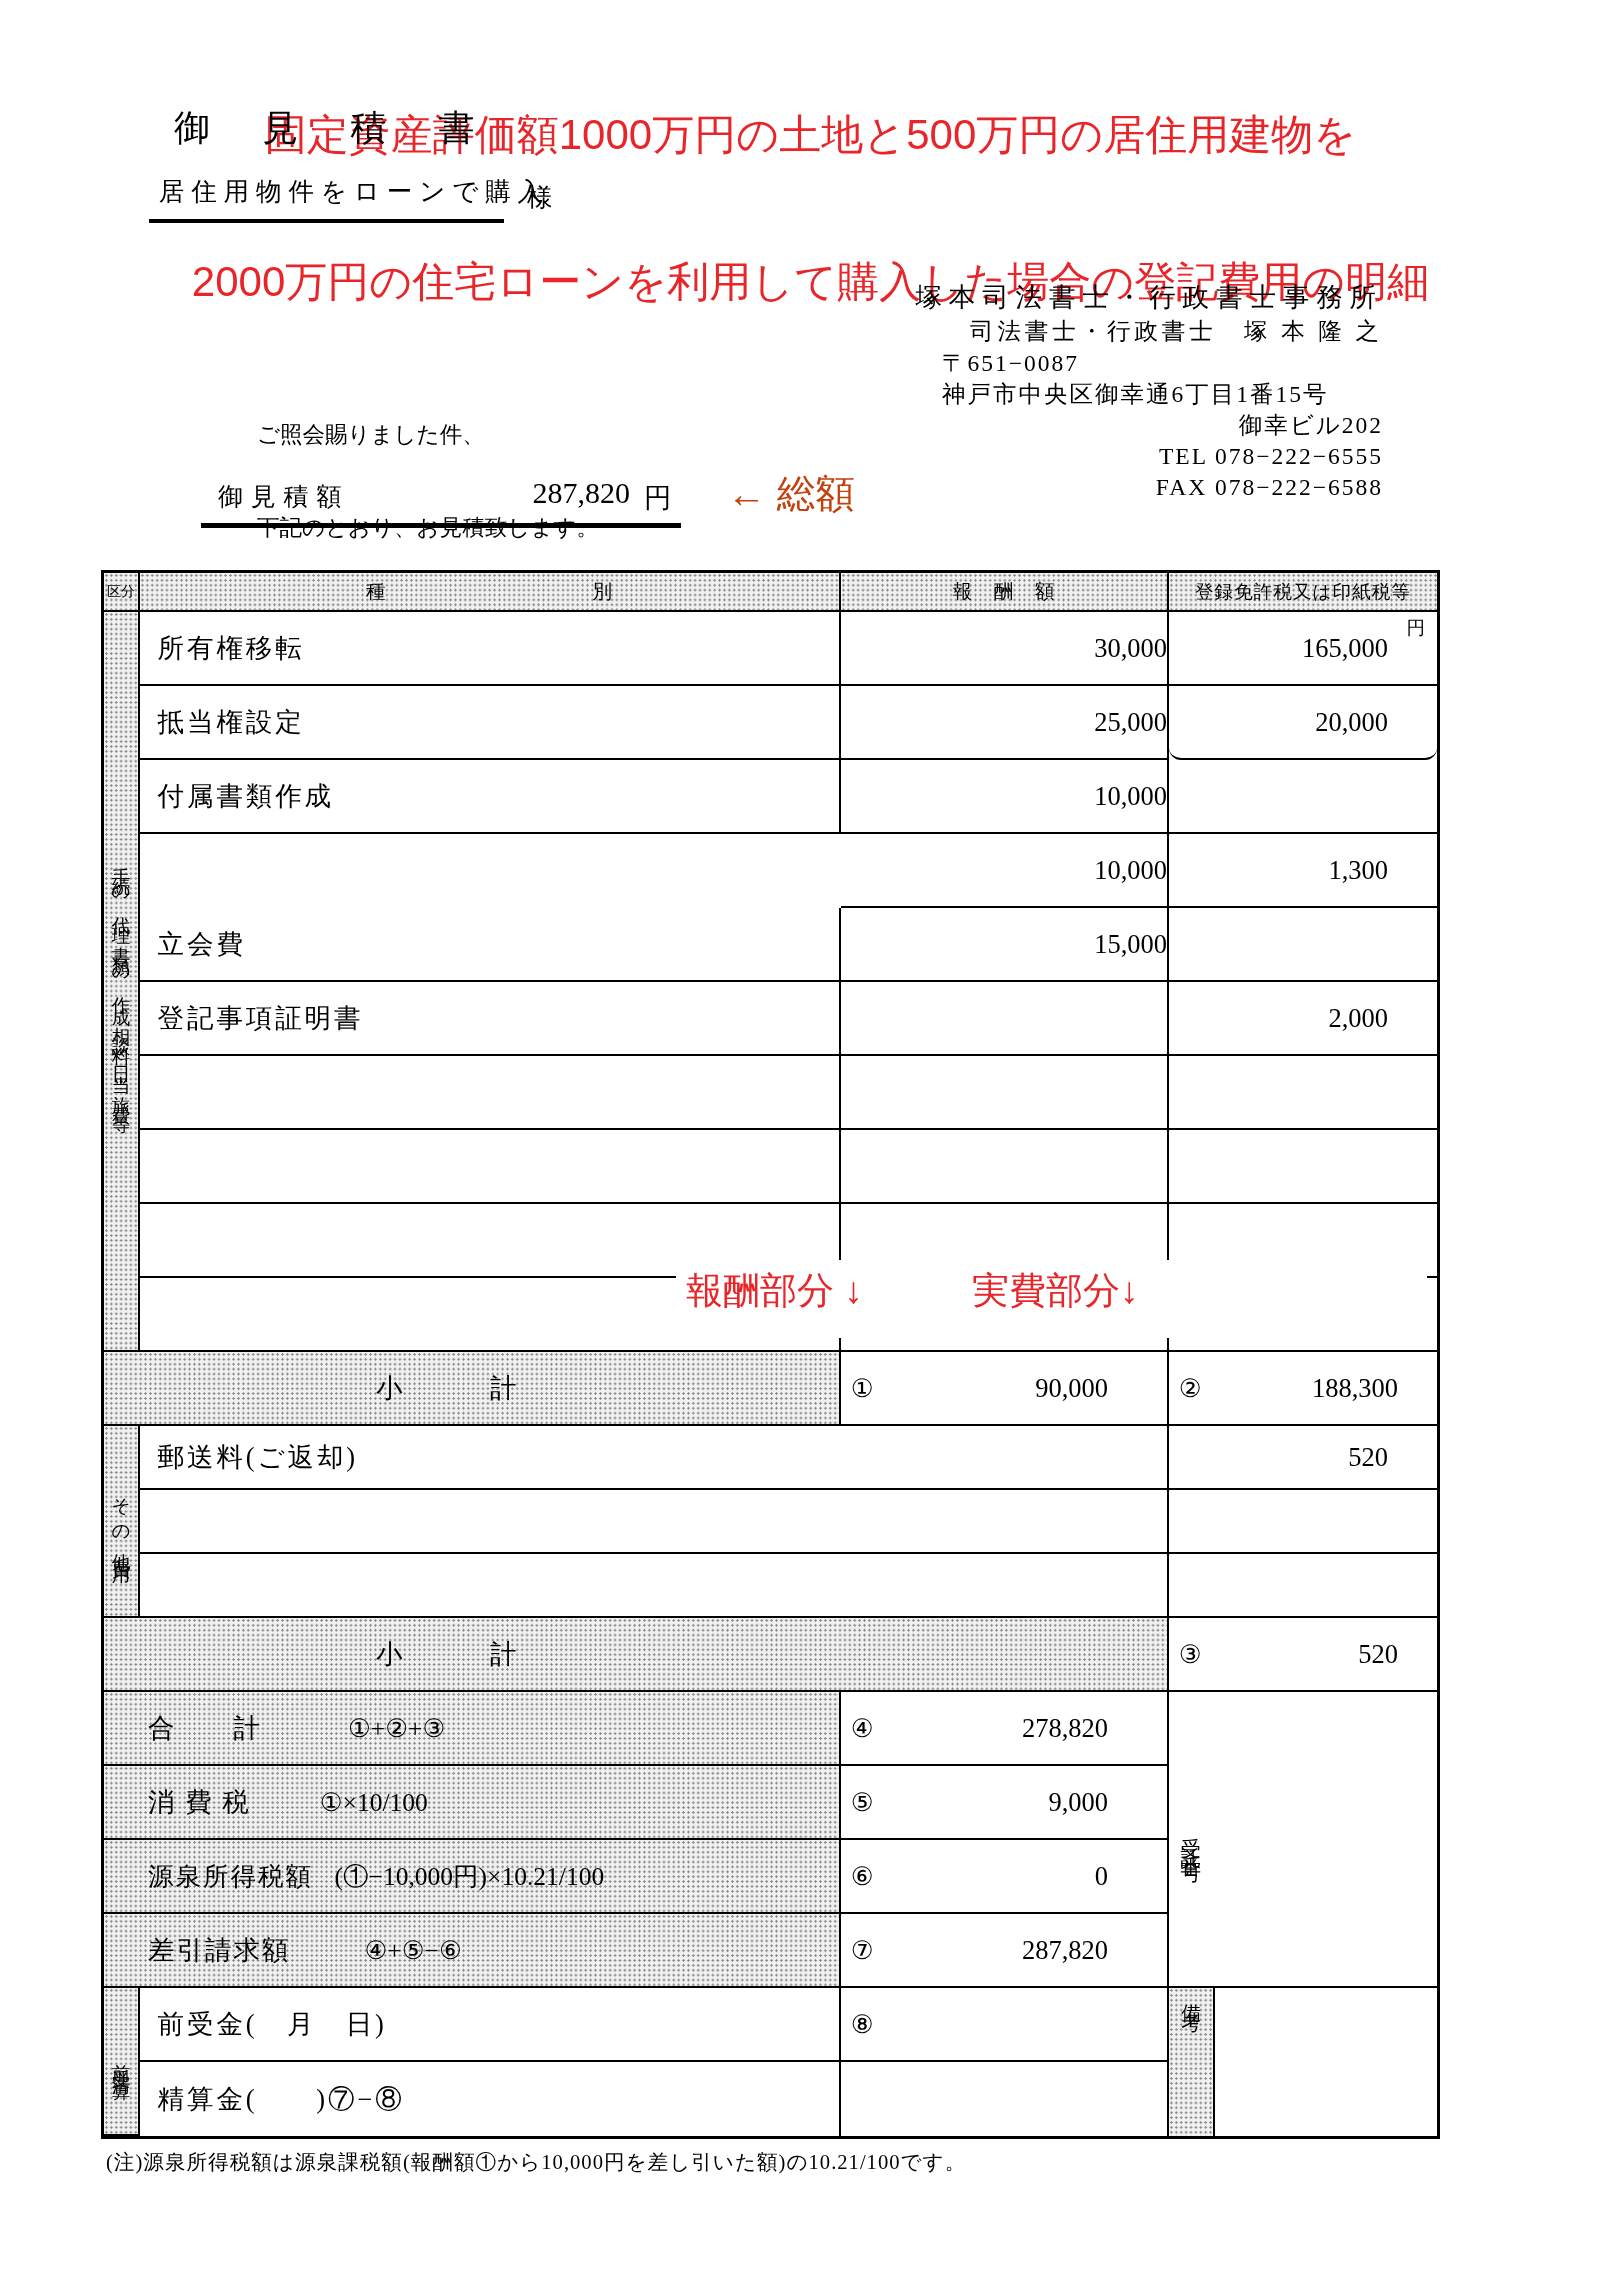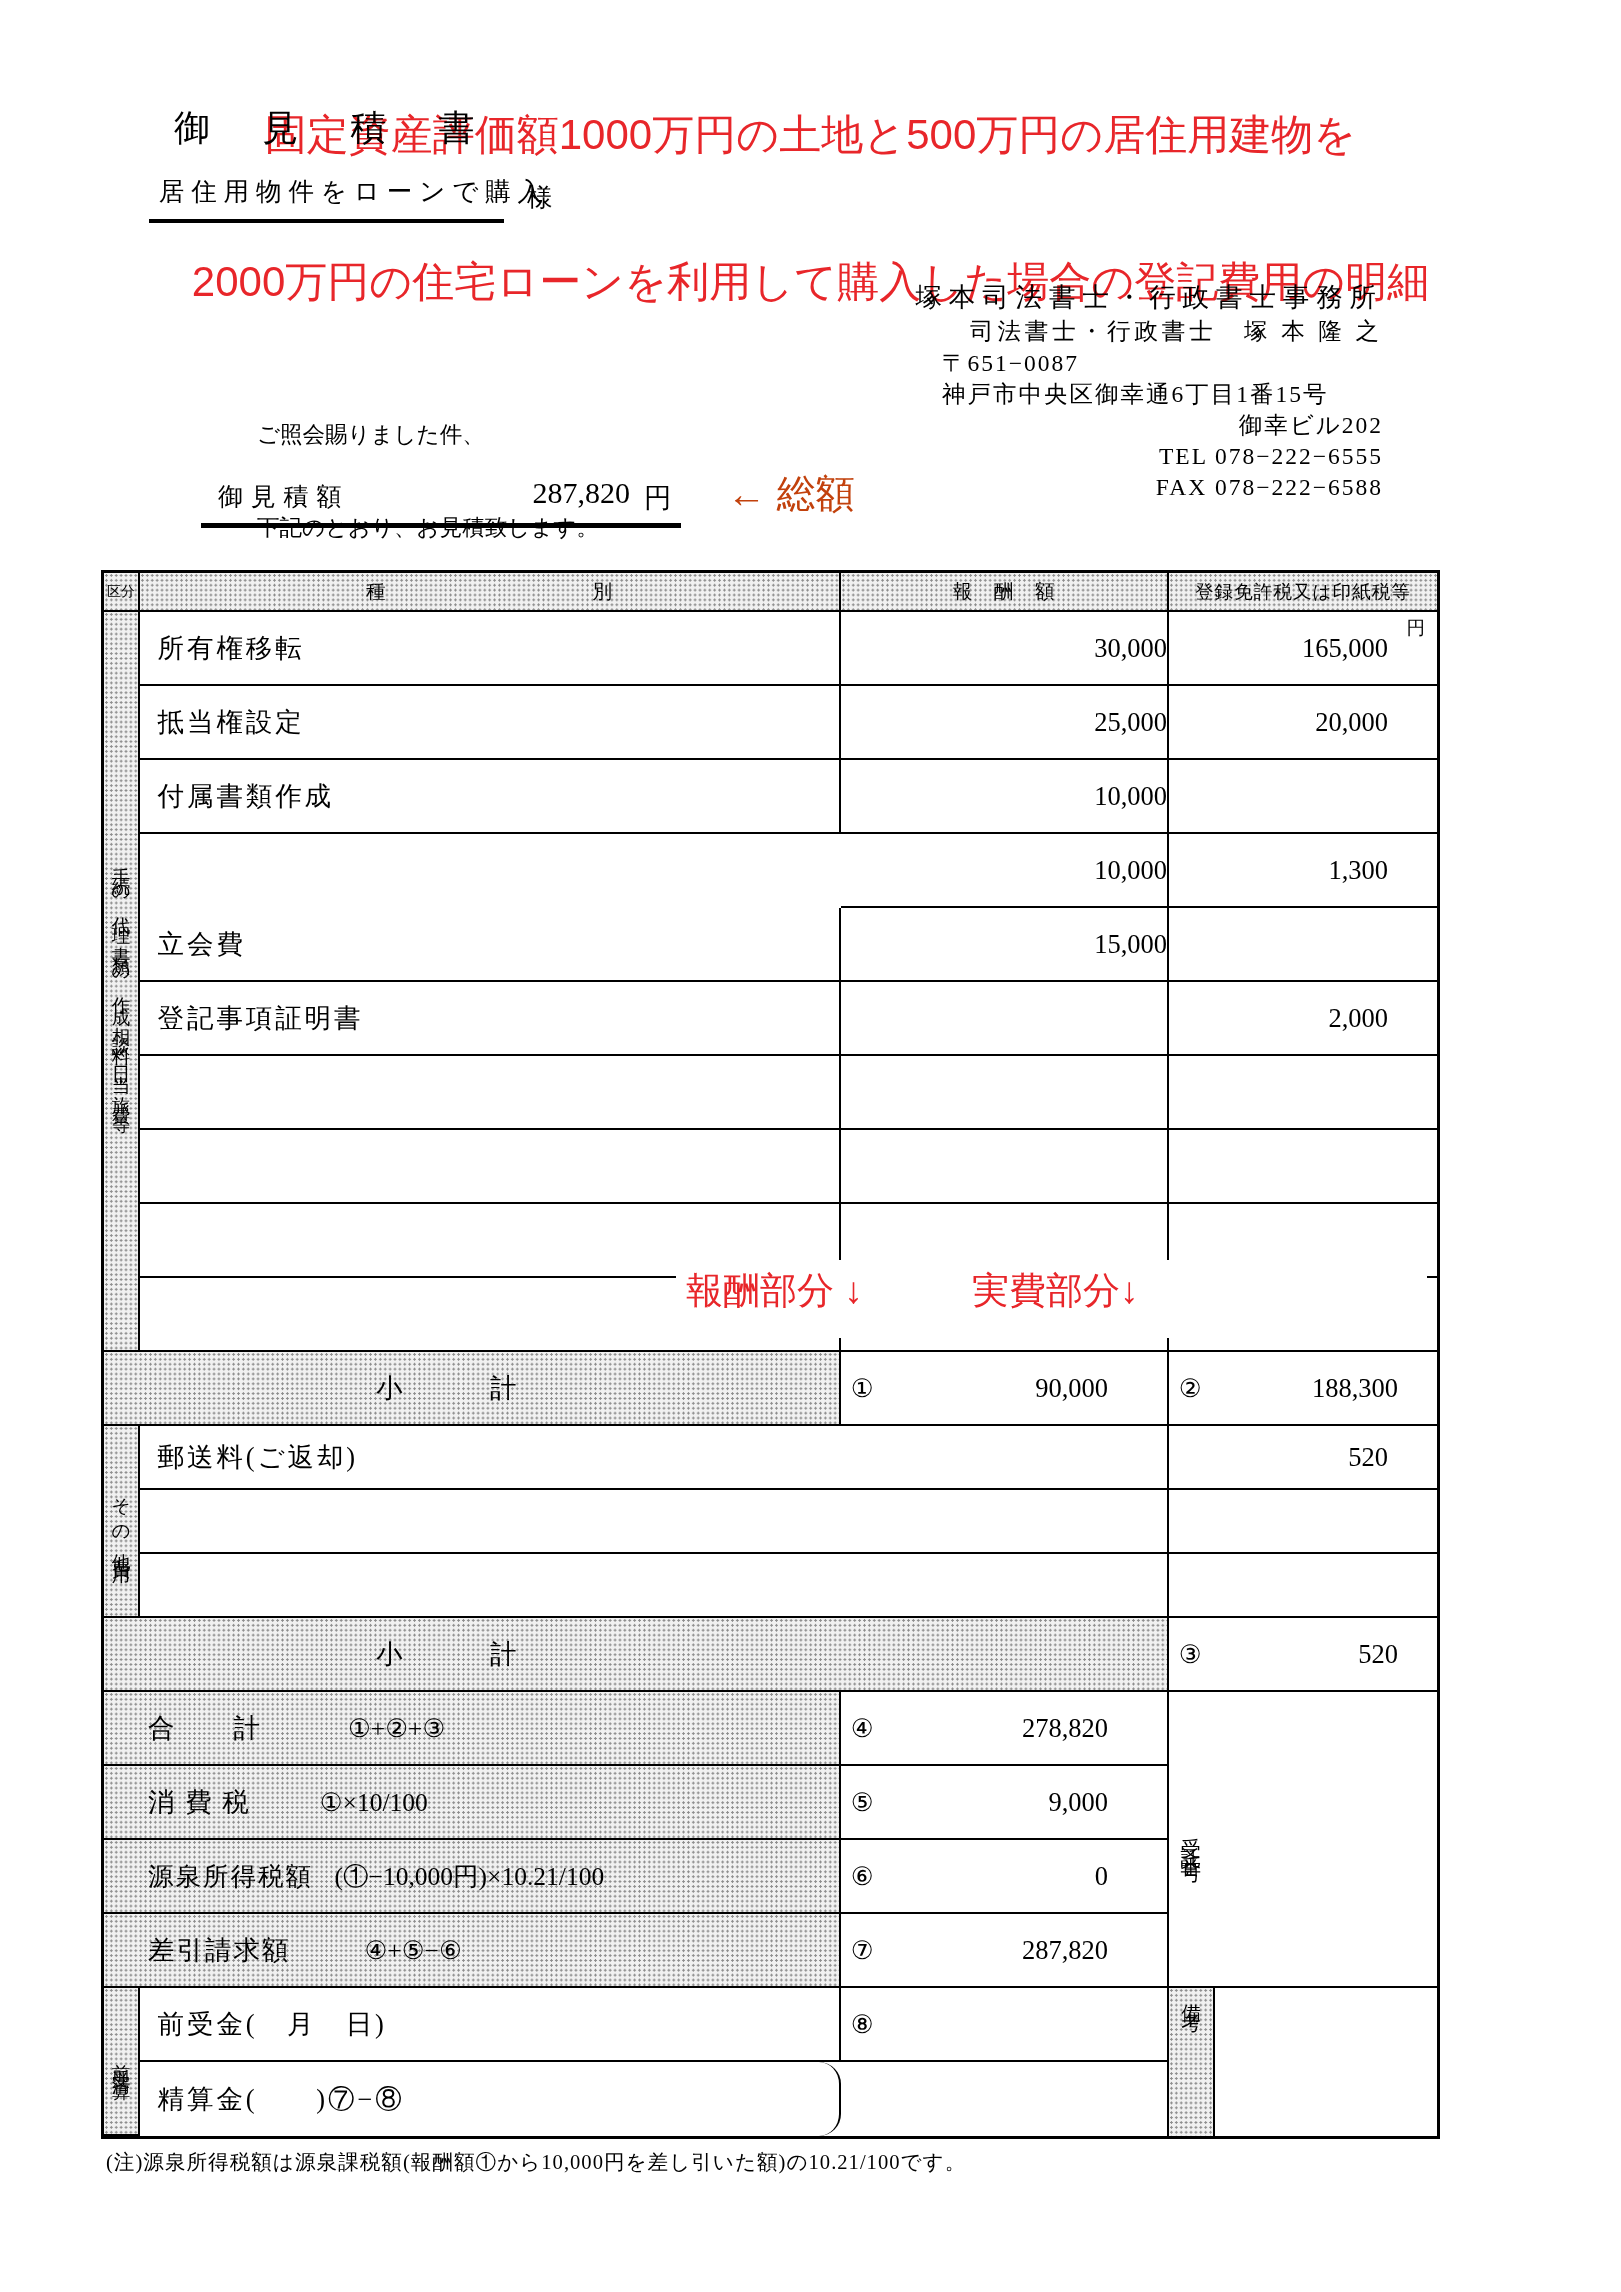--- a/index.html
+++ b/index.html
@@ -125,21 +125,21 @@
 
     <div class="c iname" style="grid-row:2;grid-column:2;">所有権移転</div>
     <div class="c num" style="grid-row:2;grid-column:3;">30,000</div>
     <div class="c num4 e" style="grid-row:2;grid-column:4;">
       <span class="unit-sup">円</span>
       <span>165,000</span>
     </div>
 
     <div class="c iname" style="grid-row:3;grid-column:2;">抵当権設定</div>
     <div class="c num" style="grid-row:3;grid-column:3;">25,000</div>
-    <div class="c num4 e" style="grid-row:3;grid-column:4;">20,000</div>
+    <div class="c num4 e" style="grid-row:3;grid-column:4;border-radius:12px;">20,000</div>
 
     <div class="c iname" style="grid-row:4;grid-column:2;">付属書類作成</div>
     <div class="c num" style="grid-row:4;grid-column:3;">10,000</div>
     <div class="c num4 e" style="grid-row:4;grid-column:4;"></div>
 
     <div class="c num" style="grid-row:5;grid-column:3;">10,000</div>
     <div class="c num4 e" style="grid-row:5;grid-column:4;">1,300</div>
 
     <div class="c iname" style="grid-row:6;grid-column:2;">立会費</div>
     <div class="c num" style="grid-row:6;grid-column:3;">15,000</div>
@@ -230,21 +230,21 @@
       <span class="mval">287,820</span>
     </div>
 
     <div class="c shade" style="grid-row:21/23;grid-column:1;">
       <span class="vtext tight">前受清算</span>
     </div>
     <div class="c iname" style="grid-row:21;grid-column:2;">前受金(　月　日)</div>
     <div class="c markcell" style="grid-row:21;grid-column:3;">
       <span class="mark">⑧</span>
     </div>
-    <div class="c iname b0" style="grid-row:22;grid-column:2;border-radius:22px;">精算金(　　)⑦−⑧</div>
+    <div class="c iname b0" style="grid-row:22;grid-column:2;">精算金(　　)⑦−⑧</div>
     <div class="c markcell b0" style="grid-row:22;grid-column:3;">
       <span class="mark"></span>
     </div>
     <div class="c e b0 remarks-wrap" style="grid-row:21/23;grid-column:4;">
       <div class="remarks-strip shade">
         <span class="vtext">備考</span>
       </div>
       <div class="remarks-empty"></div>
     </div>
   </div>

